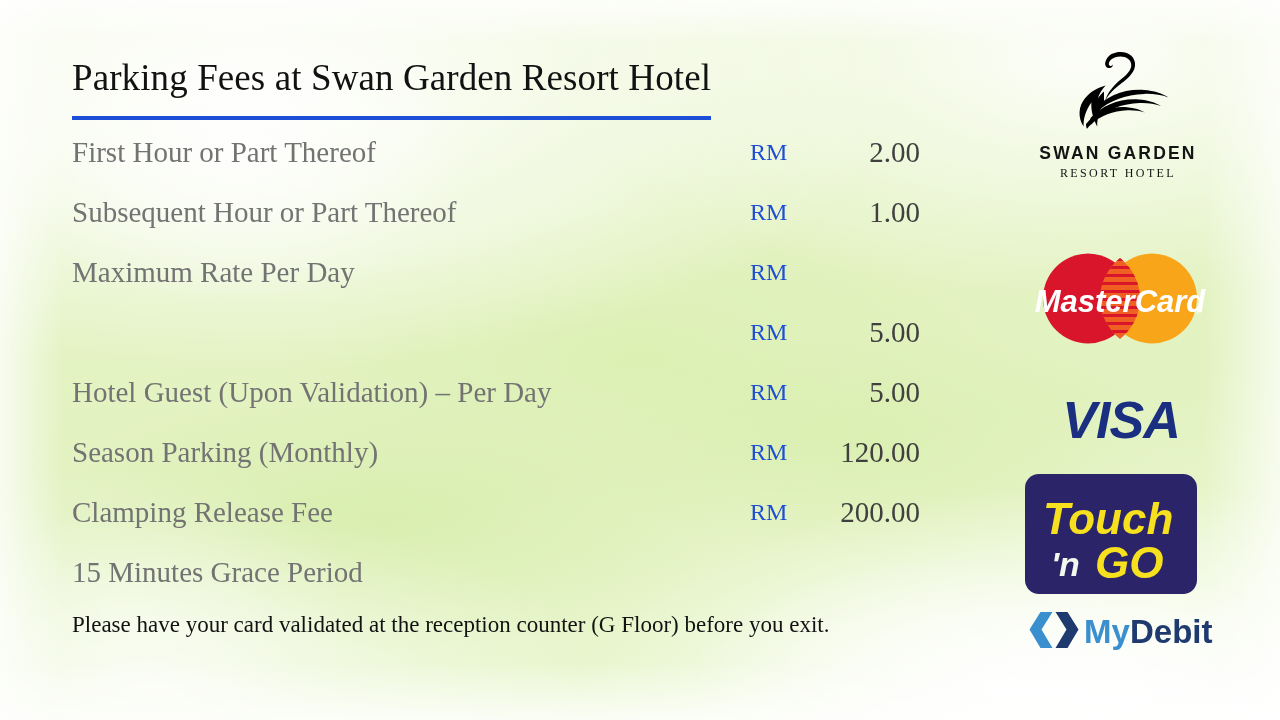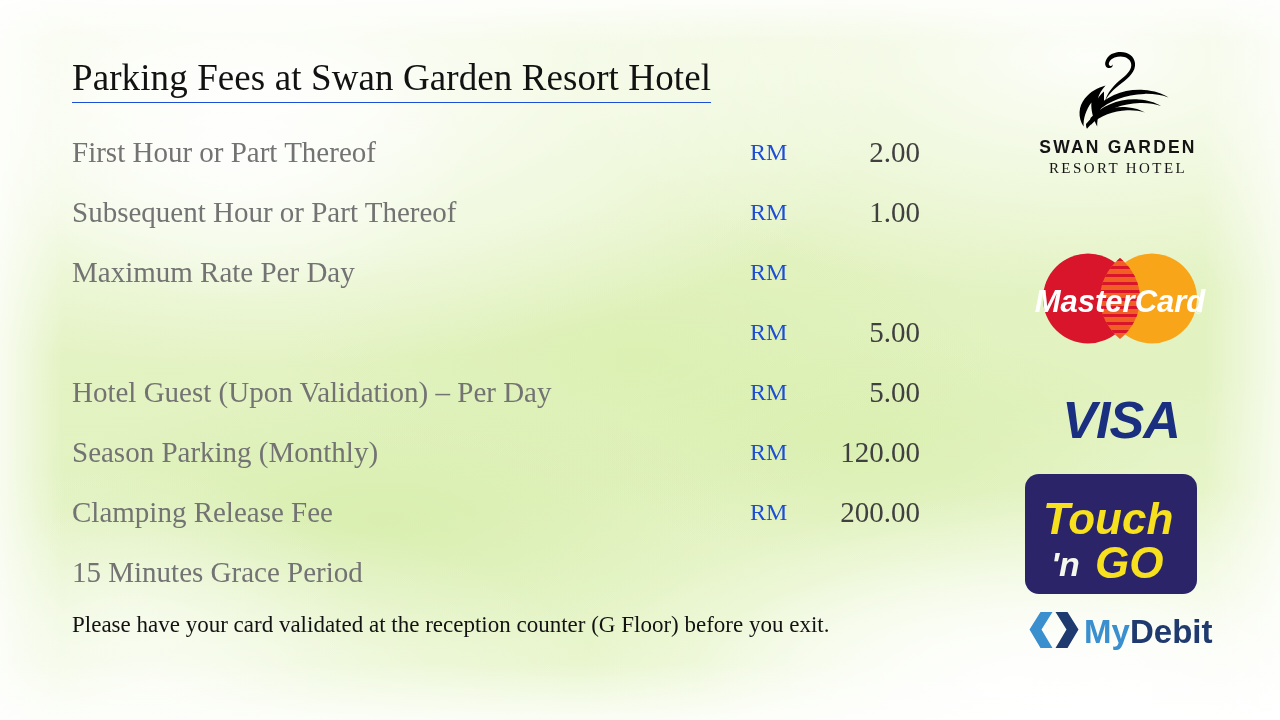--- a/index.html
+++ b/index.html
@@ -76,22 +76,22 @@
     position: absolute;
     left: 72px;
     top: 58px;
     font-size: 37px;
     line-height: 1.1;
     color: #121212;
     letter-spacing: 0.1px;
     white-space: nowrap;
   }
   #title .tx {
-    border-bottom: 1px solid #1d4ed8;
-    padding-bottom: 4px;
+    border-bottom: 4px solid #1d4ed8;
+    padding-bottom: 18px;
   }
 
   #rows {
     position: absolute;
     left: 72px;
     top: 130px;
     width: 850px;
   }
   .row {
     position: relative;
@@ -151,25 +151,25 @@
     width: 200px;
     text-align: center;
   }
   #swan-mark { display: block; margin: 0 auto; }
   #swan-name {
     font-family: "Liberation Sans", "DejaVu Sans", sans-serif;
     font-weight: bold;
     font-size: 17.5px;
     letter-spacing: 2.2px;
     color: #141414;
-    margin-top: 3px;
+    margin-top: 9px;
   }
   #swan-sub {
     font-family: "Liberation Serif", "DejaVu Serif", serif;
-    font-size: 15px;
+    font-size: 12px;
     letter-spacing: 2.4px;
     color: #141414;
     margin-top: 2px;
   }
 
   
   #mastercard {
     position: absolute;
     left: 22px;
     top: 252px;

